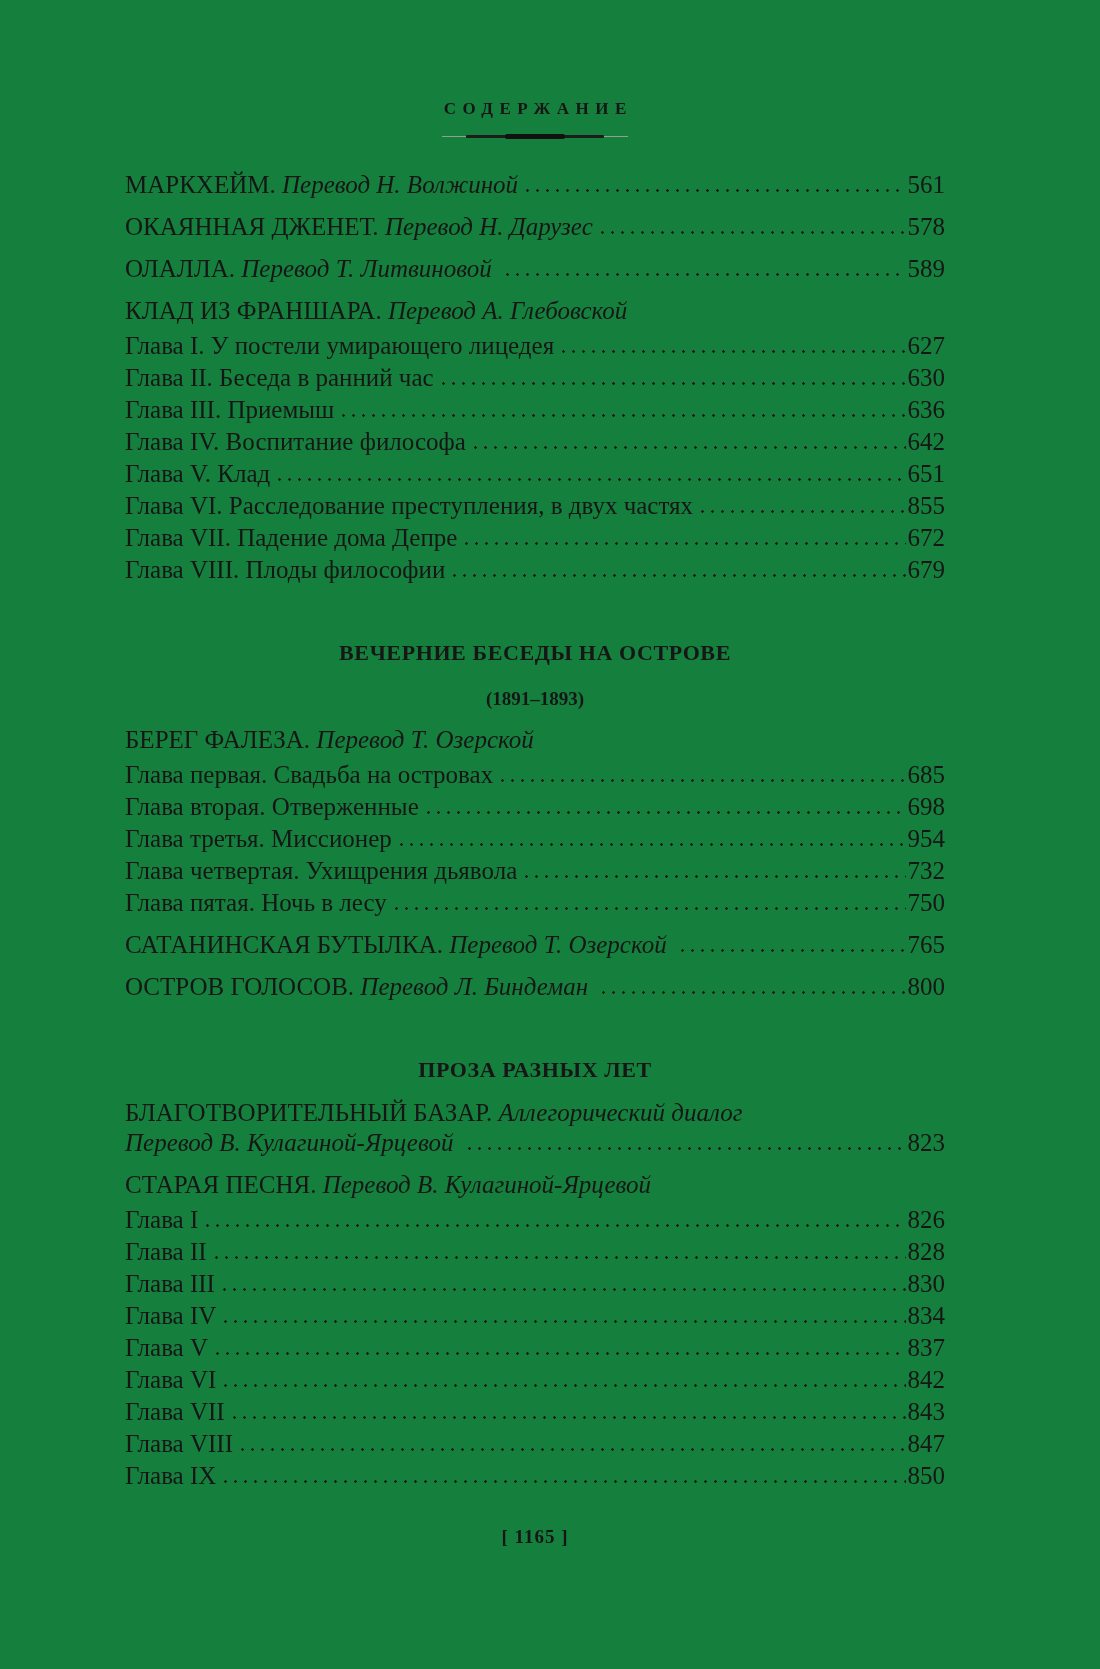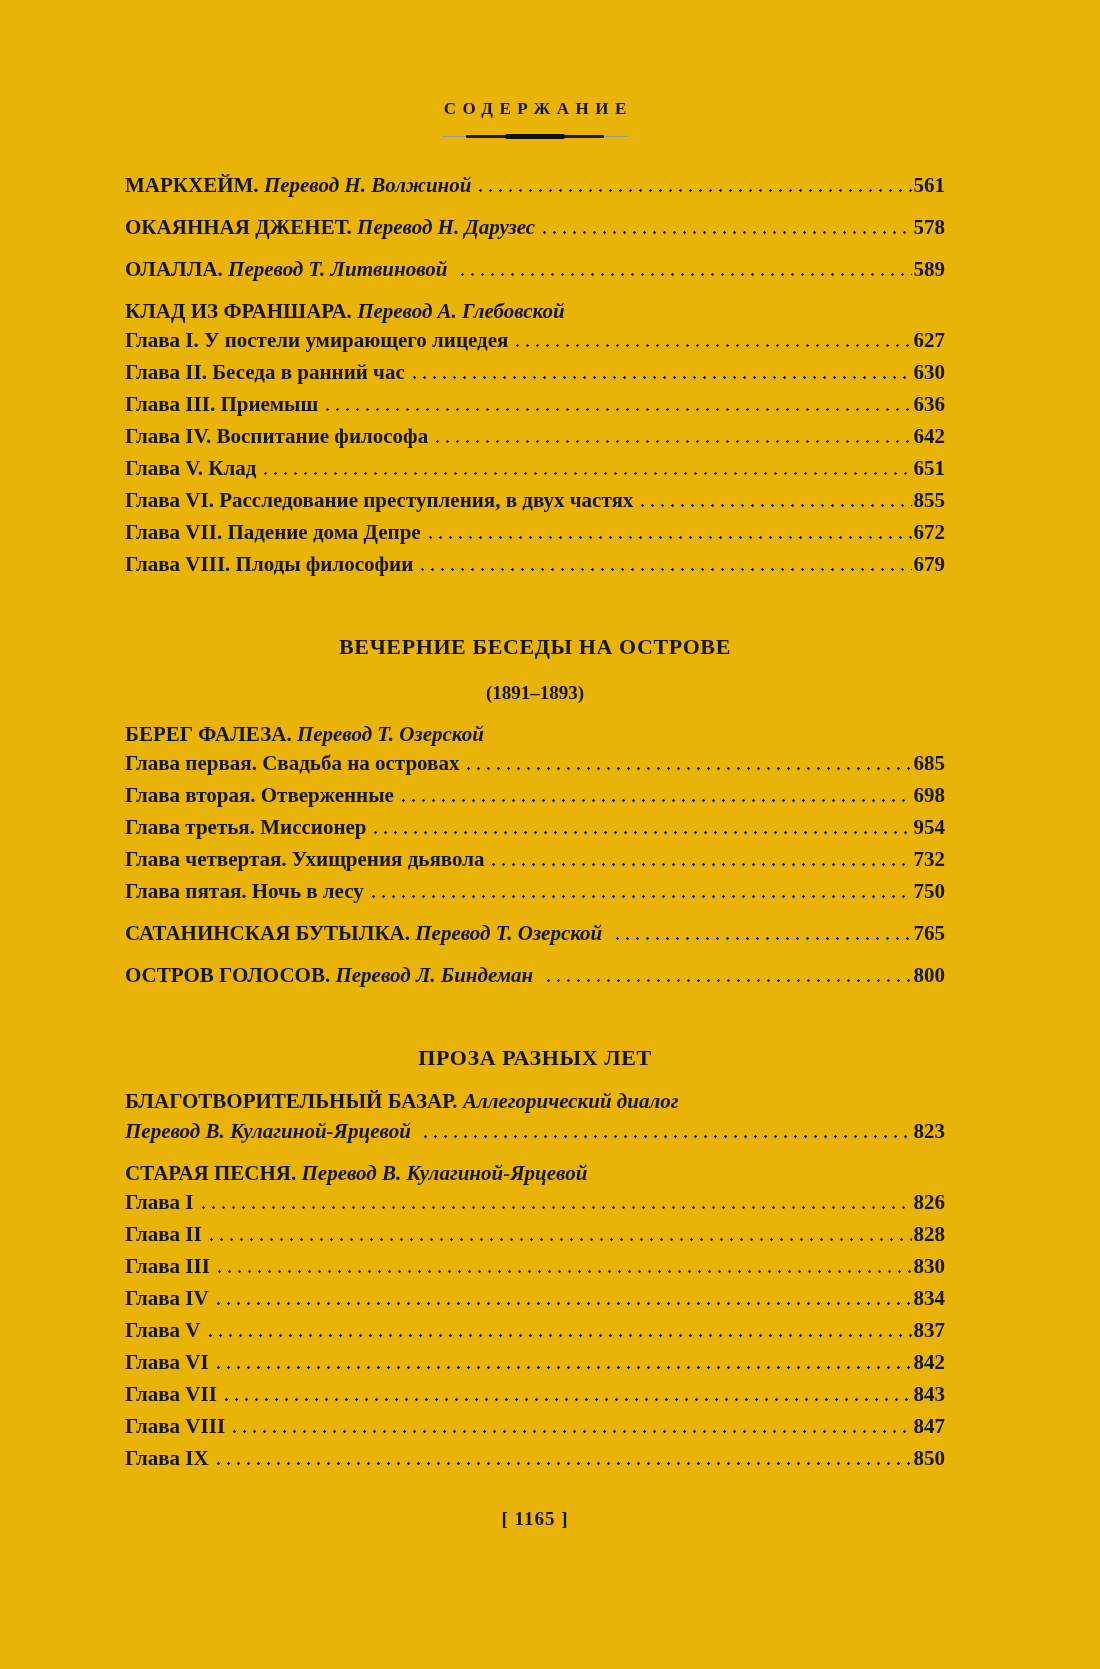--- a/index.html
+++ b/index.html
@@ -1,20 +1,20 @@
 <!DOCTYPE html>
 <html><head>
 <meta charset="utf-8">
 <style>
   html, body { margin: 0; padding: 0; background: #ffffff; }
   .page {
     position: relative;
     width: 1100px;
     height: 1669px;
-    background: #eab308;
+    background: #15803d;
     font-family: "Liberation Serif", "DejaVu Serif", serif;
     color: #161616;
     overflow: hidden;
   }
   .content { width: 820px; margin-left: 125px; }
 
   .toc-heading {
     margin: 0;
     padding-top: 98px;
     text-align: center;
@@ -26,42 +26,41 @@
   }
 
   .divider { position: relative; width: 186px; height: 6px; margin: 14px auto 0 auto; }
   .divider .d-thin { position: absolute; left: 0; right: 0; top: 2px; height: 1px; background: #9a9a9a; }
   .divider .d-mid  { position: absolute; left: 13%; right: 13%; top: 1px; height: 3px; background: #1c1c1c; border-radius: 1px; }
   .divider .d-core { position: absolute; left: 34%; right: 34%; top: 0; height: 5px; background: #111; border-radius: 2px; }
 
   .row {
     display: flex;
     align-items: flex-start;
-    font-size: 21px;
+    font-size: 25px;
     line-height: 26px;
-    font-weight: bold;
   }
   .row .t-caps { white-space: pre; flex: 0 1 auto; }
   .row .t-italic { font-style: italic; white-space: pre; flex: 0 1 auto; }
   .leader {
     flex: 1 1 auto;
     align-self: flex-end;
     height: 3px;
     margin: 0 2px 6px 8px;
     min-width: 20px;
     background-image: radial-gradient(circle at 1.5px 1.5px, #1a1a1a 1.25px, rgba(0,0,0,0) 1.45px);
     background-size: 10px 3px;
     background-repeat: repeat-x;
   }
   .pagenum { flex: 0 0 auto; white-space: pre; }
 
   .row.work { margin-top: 16px; }
   .row.work.first-work { margin-top: 32px; }
   .row.chapter { margin-top: 6px; }
-  .row.chapter.chapter-first { margin-top: 3px; }
+  .row.chapter.chapter-first { margin-top: 9px; }
   .row.continuation { margin-top: 4px; }
 
   .section-header { margin-top: 56px; margin-bottom: 6px; text-align: center; }
   .section-title { font-weight: bold; font-size: 22px; line-height: 28px; letter-spacing: 0.6px; }
   .section-subtitle { font-weight: bold; font-size: 19px; line-height: 24px; margin-top: 20px; }
 
   .footer-pagenum {
     margin-top: 36px;
     text-align: center;
     font-weight: bold;

